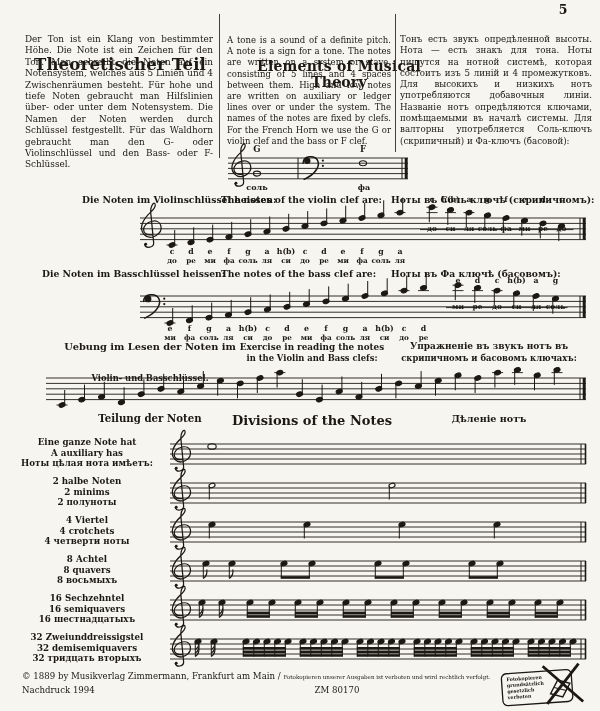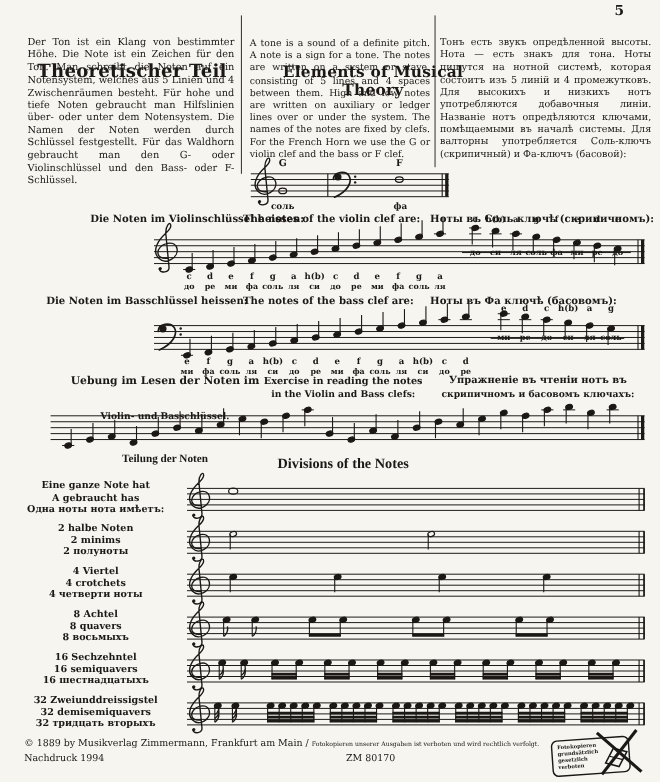--- a/index.html
+++ b/index.html
@@ -7,21 +7,21 @@
         font-family:"DejaVu Serif","Liberation Serif",serif;overflow:hidden;}
   .abs{position:absolute;}
   .col-title{position:absolute;font-weight:700;text-align:center;letter-spacing:.2px;margin-top:44px;}
   .body-text{position:absolute;text-align:justify;}
   .cap{position:absolute;font-size:9.2px;font-weight:600;white-space:nowrap;}
   .cap2{position:absolute;text-align:center;font-weight:600;}
   .mini{position:absolute;text-align:center;font-weight:600;}
   .vsep{position:absolute;width:1px;background:#45403a;}
   .dlabel{position:absolute;left:8px;width:158px;text-align:center;font-size:8.7px;
           line-height:10.6px;font-weight:700;}
-  .sec-title{position:absolute;text-align:center;font-weight:700;font-family:Liberation Serif, serif;}
+  .sec-title{position:absolute;text-align:center;font-weight:700;}
   .foot{position:absolute;font-size:8.6px;}
   .foot .tiny{font-size:5.6px;}
   #pageno{position:absolute;font-weight:700;font-size:12.5px;text-align:center;}
   svg text{font-family:"DejaVu Serif","Liberation Serif",serif;}
 </style>
 </head>
 <body>
 
 <div id="page">
 
@@ -47,25 +47,26 @@
   <div class="cap" style="left:391px;top:194px;">Ноты въ Соль ключѣ (скрипичномъ):</div>
 
   <div class="cap" style="left:42px;top:268px;">Die Noten im Basschlüssel heissen:</div>
   <div class="cap" style="left:221px;top:268px;">The notes of the bass clef are:</div>
   <div class="cap" style="left:391px;top:268px;">Ноты въ Фа ключѣ (басовомъ):</div>
 
   <div class="cap2" style="left:40px;top:341px;width:220px;font-size:9.8px;">Uebung im Lesen der Noten im</div>
   <div class="cap2" style="left:40px;top:373px;width:220px;font-size:8.3px;">Violin- und Basschlüssel.</div>
   <div class="cap2" style="left:226px;top:353px;width:172px;font-size:8.4px;">in the Violin and Bass clefs:</div>
   <div class="cap2" style="left:226px;top:342px;width:172px;font-size:8.8px;">Exercise in reading the notes</div>
-  <div class="cap2" style="left:386px;top:341px;width:206px;font-size:9px;">Упражненіе въ чтеніи нотъ въ</div>
+  <div class="cap2" style="left:386px;top:341px;width:206px;font-size:9px;">Упражненіе въ звукъ нотъ въ</div>
   <div class="cap2" style="left:386px;top:353px;width:206px;font-size:8.4px;">скрипичномъ и басовомъ ключахъ:</div>
 
   <div class="sec-title" style="left:40px;top:412px;width:220px;font-size:10.2px;">Teilung der Noten</div>
   <div class="sec-title" style="left:226px;top:413px;width:172px;font-size:13px;">Divisions of the Notes</div>
+  <div class="sec-title" style="left:386px;top:413px;width:206px;font-size:9.6px;">Дѣленіе нотъ</div>
 
   <svg id="music" width="600" height="711" class="abs" style="left:0;top:0;pointer-events:none;">
       <line x1="228" x2="408" y1="158" y2="158" stroke="#1b1815" stroke-width="0.9"></line>
       <line x1="228" x2="408" y1="163.2" y2="163.2" stroke="#1b1815" stroke-width="0.9"></line>
       <line x1="228" x2="408" y1="168.4" y2="168.4" stroke="#1b1815" stroke-width="0.9"></line>
       <line x1="228" x2="408" y1="173.6" y2="173.6" stroke="#1b1815" stroke-width="0.9"></line>
       <line x1="228" x2="408" y1="178.8" y2="178.8" stroke="#1b1815" stroke-width="0.9"></line>
       <path d="M 243 174.12 C 230.52 175.94 231.56 163.46 241.96 161.12 C 251.84 159.04 253.92000000000002 170.48 245.6 175.16 C 237.28 179.84 228.96 172.04 233.12 162.42 C 237.02 153.06 245.08 150.98 245.184 145.78 C 245.288 140.84 239.62 145.52 241.024 154.88 L 243.624 181.66 C 244.04 186.6 236.24 187.9 234.94 183.48000000000002" fill="none" stroke="#1b1815" stroke-width="1.25" stroke-linecap="round"></path>
       <circle cx="235.98" cy="183.22" r="1.4" fill="#1b1815"></circle>
       <ellipse cx="257" cy="173.60000000000002" rx="3.6" ry="2.5" fill="none" stroke="#1b1815" stroke-width="1.1" transform="rotate(0 257 173.60000000000002)"></ellipse>
@@ -582,22 +583,22 @@
         <text x="11" y="28.5" font-size="4.8" font-weight="700" fill="#1b1815">gesetzlich</text>
         <text x="11" y="34.5" font-size="4.8" font-weight="700" fill="#1b1815">verboten</text>
         <path d="M54 32 l8 -13 l12 4 l-8 13 z" fill="none" stroke="#1b1815" stroke-width="1.4"></path>
         <line x1="58" y1="26" x2="70" y2="30" stroke="#1b1815" stroke-width="1"></line>
         <line x1="48" y1="4" x2="86" y2="42" stroke="#1b1815" stroke-width="2.8"></line>
         <line x1="84" y1="4" x2="50" y2="42" stroke="#1b1815" stroke-width="2.8"></line>
       </g>
     </svg>
 <div class="dlabel" style="top: 437px;">
       <div>Eine ganze Note hat</div>
-      <div>A gebraucht has</div>
-      <div>Одна ноты нота имѣетъ:</div>
+      <div>A auxiliary has</div>
+      <div>Ноты цѣлая нота имѣетъ:</div>
     </div>
     <div class="dlabel" style="top: 476px;">
       <div>2 halbe Noten</div>
       <div>2 minims</div>
       <div>2 полуноты</div>
     </div>
     <div class="dlabel" style="top: 515px;">
       <div>4 Viertel</div>
       <div>4 crotchets</div>
       <div>4 четверти ноты</div>

